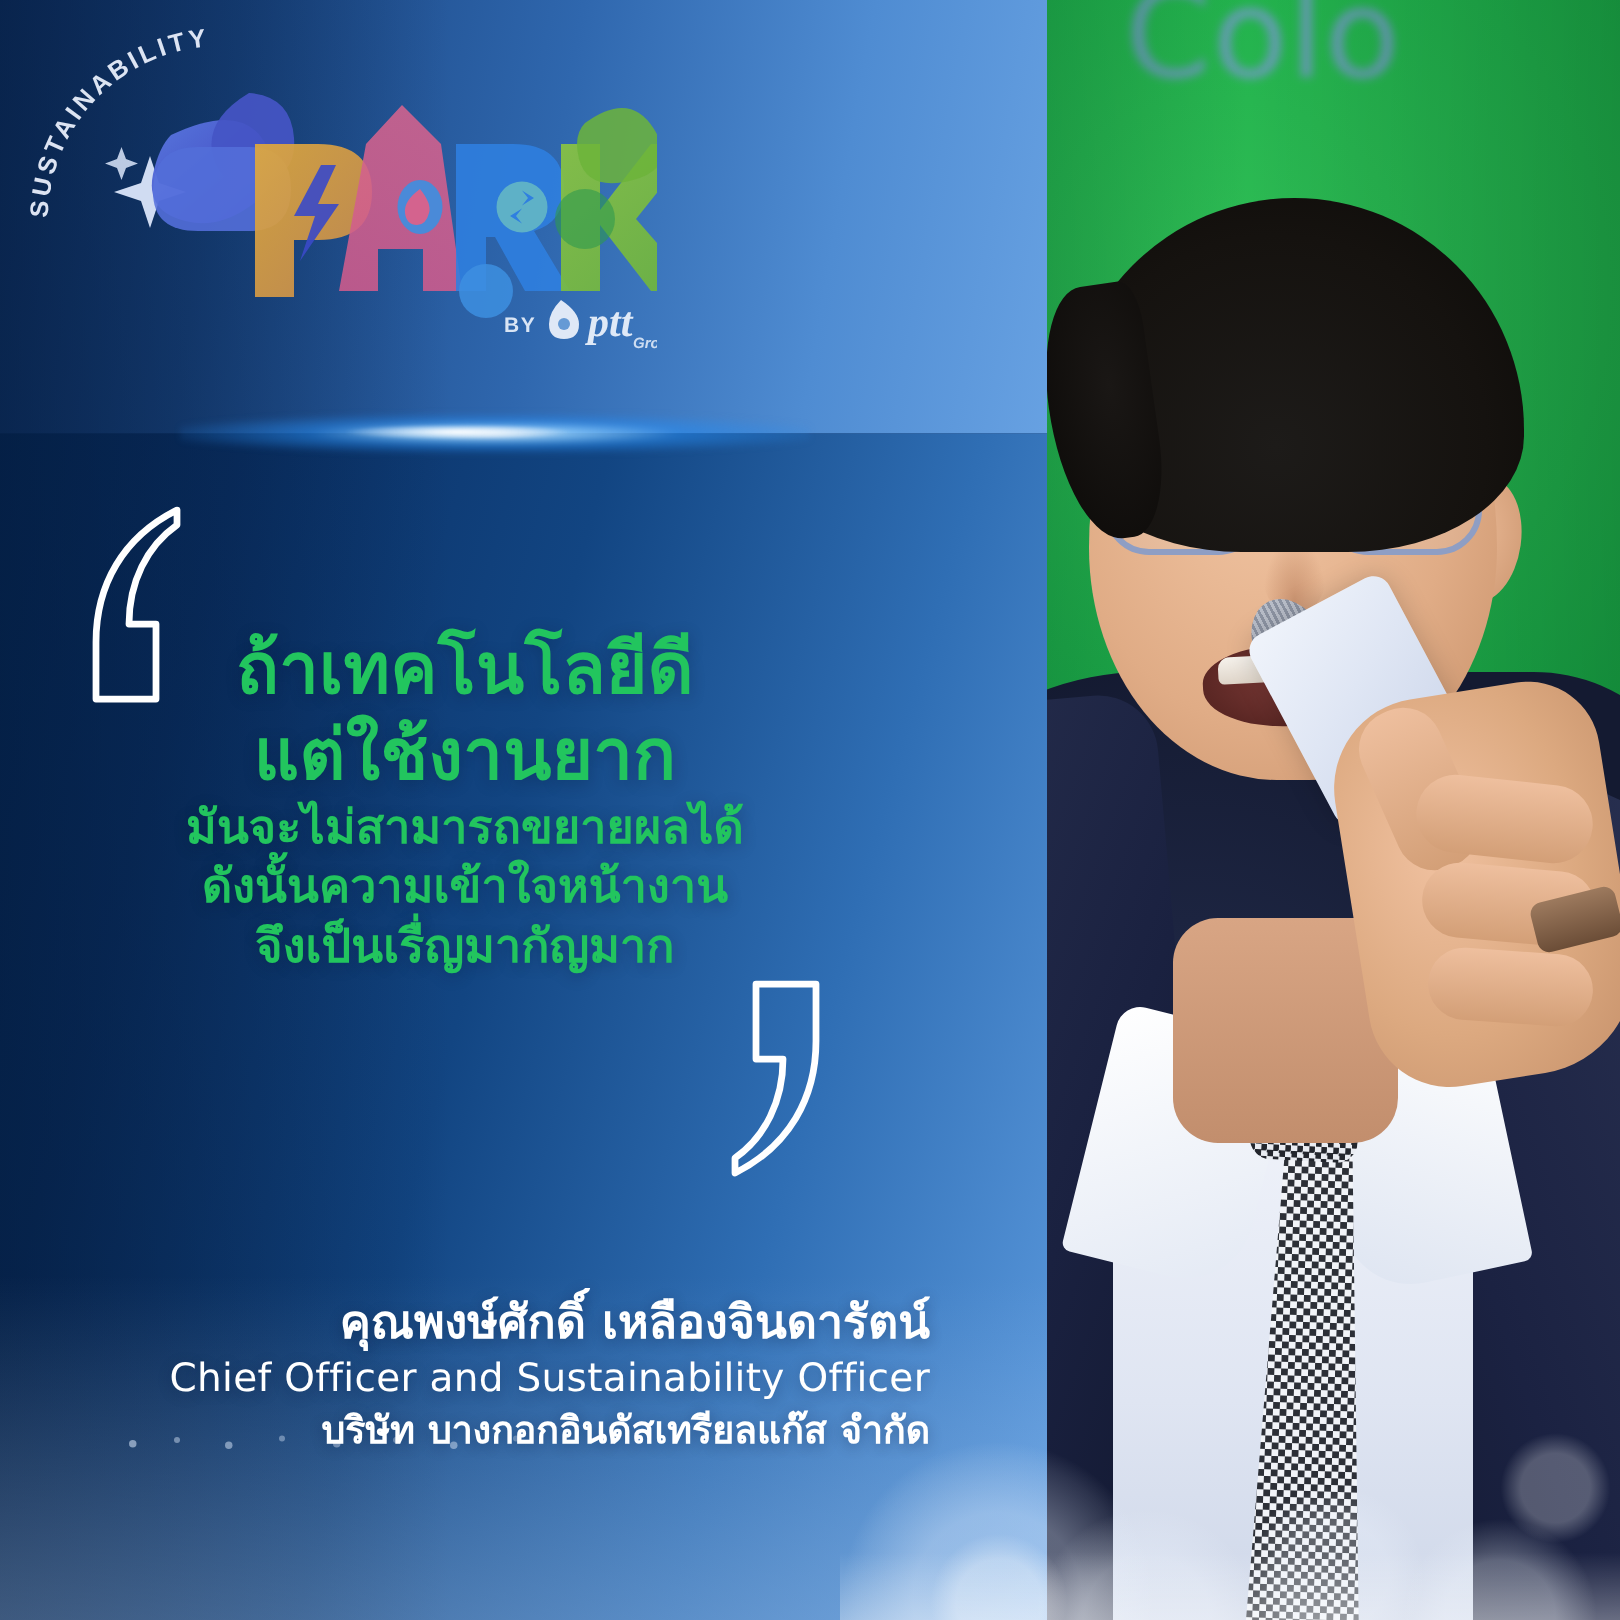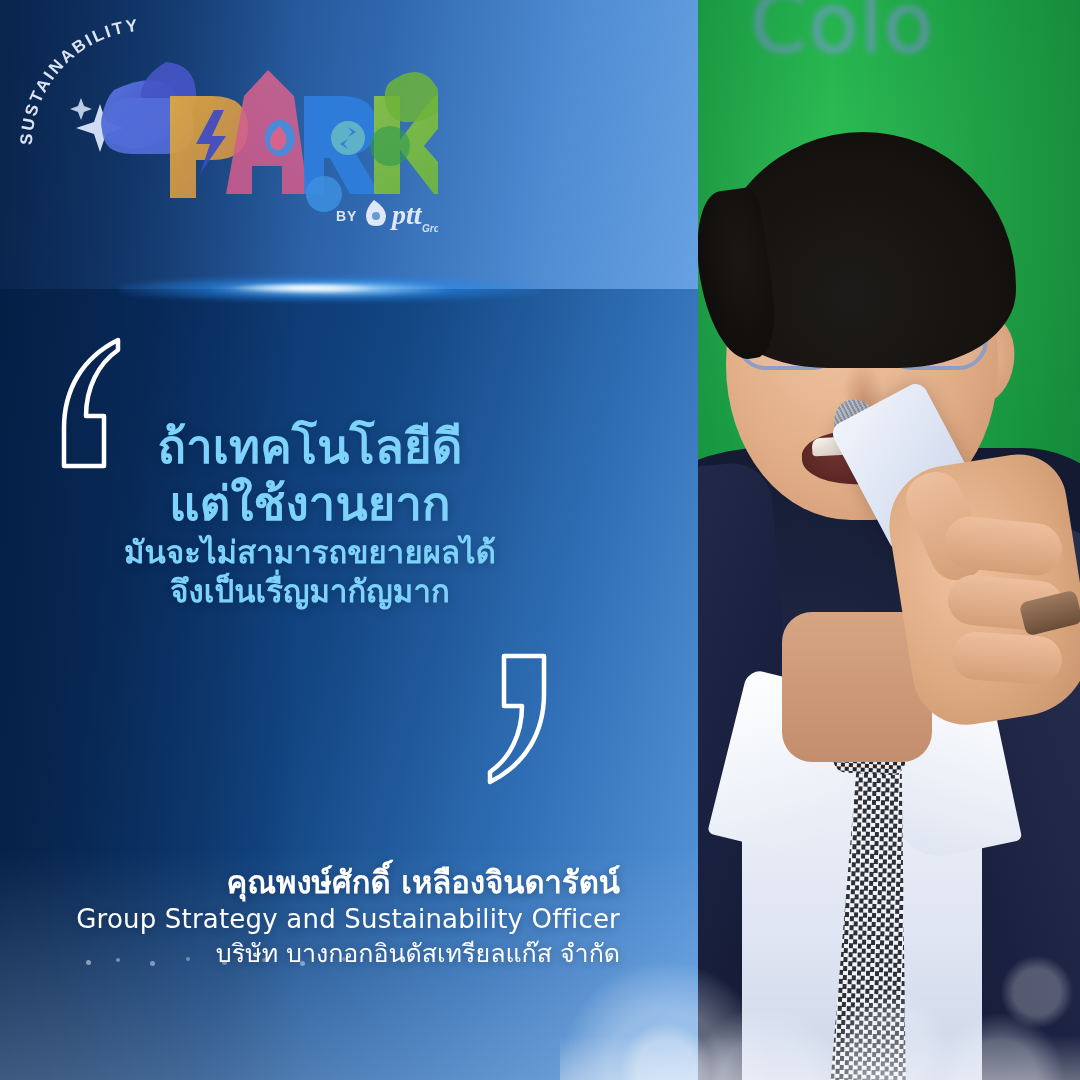--- a/index.html
+++ b/index.html
@@ -250,37 +250,37 @@
   .logo svg{display:block;}
 
   
   .quote-wrap{position:absolute;left:0;top:330px;width:620px;}
   .qmark{position:absolute;}
   .qmark.open{left:58px;top:6px;}
   .qmark.close{left:472px;top:322px;}
 
   .quote{
     position:absolute;left:30px;top:88px;width:560px;
-    text-align:center;color:#7dd3fc;
+    text-align:center;color:#22c55e;
     font-family:"DejaVu Sans","Liberation Sans",sans-serif;
     text-shadow:0 2px 10px rgba(0,20,50,.28);
   }
   .qline{display:block;white-space:nowrap;}
   .qline.big{font-size:47px;font-weight:700;line-height:1.22;letter-spacing:.2px;}
   .qline.med{font-size:31px;font-weight:600;line-height:1.28;letter-spacing:.1px;}
 
   
   .attrib{
     position:absolute;left:0;top:862px;width:620px;text-align:right;color:#fff;
     font-family:"DejaVu Sans","Liberation Sans",sans-serif;
     text-shadow:0 2px 9px rgba(0,20,50,.3);
   }
   .at-name{font-size:31px;font-weight:700;line-height:1.3;}
   .at-role{font-size:26px;font-weight:500;line-height:1.34;letter-spacing:.2px;}
-  .at-org{font-size:25px;font-weight:400;line-height:1.34;padding-left:16px;}
+  .at-org{font-size:25px;font-weight:700;line-height:1.34;padding-left:16px;}
 </style>
 </head>
 <body>
 
 <div id="card">
 
   <div class="photo">
     <div class="backdrop">
       <span class="bd-word bd-w1">Colo</span>
       <span class="bd-word bd-w2">Prese</span>
@@ -429,23 +429,24 @@
     <svg class="qmark close" width="78" height="134" viewBox="0 0 78 134">
       <g transform="rotate(180 39 67)">
         <path d="M60 4 C24 22 6 54 6 92 L6 130 L46 130 L46 80 L28 80 C28 52 40 28 60 14 Z" fill="none" stroke="#ffffff" stroke-width="4.5" stroke-linejoin="round"></path>
       </g>
     </svg>
 
     <div class="quote">
       <span class="qline big">ถ้าเทคโนโลยีดี</span>
       <span class="qline big">แต่ใช้งานยาก</span>
       <span class="qline med">มันจะไม่สามารถขยายผลได้</span>
+      <span class="qline med">ดังนั้นความเข้าใจหน้างาน</span>
       <span class="qline med">จึงเป็นเรื่ญมากัญมาก</span>
     </div>
   </div>
 
   <div class="attrib">
     <div class="at-name">คุณพงษ์ศักดิ์ เหลืองจินดารัตน์</div>
-    <div class="at-role">Group Strategy and Sustainability Officer</div>
+    <div class="at-role">Chief Officer and Sustainability Officer</div>
     <div class="at-org">บริษัท บางกอกอินดัสเทรียลแก๊ส จำกัด</div>
   </div>
 
 </div>
 
 </body></html>

